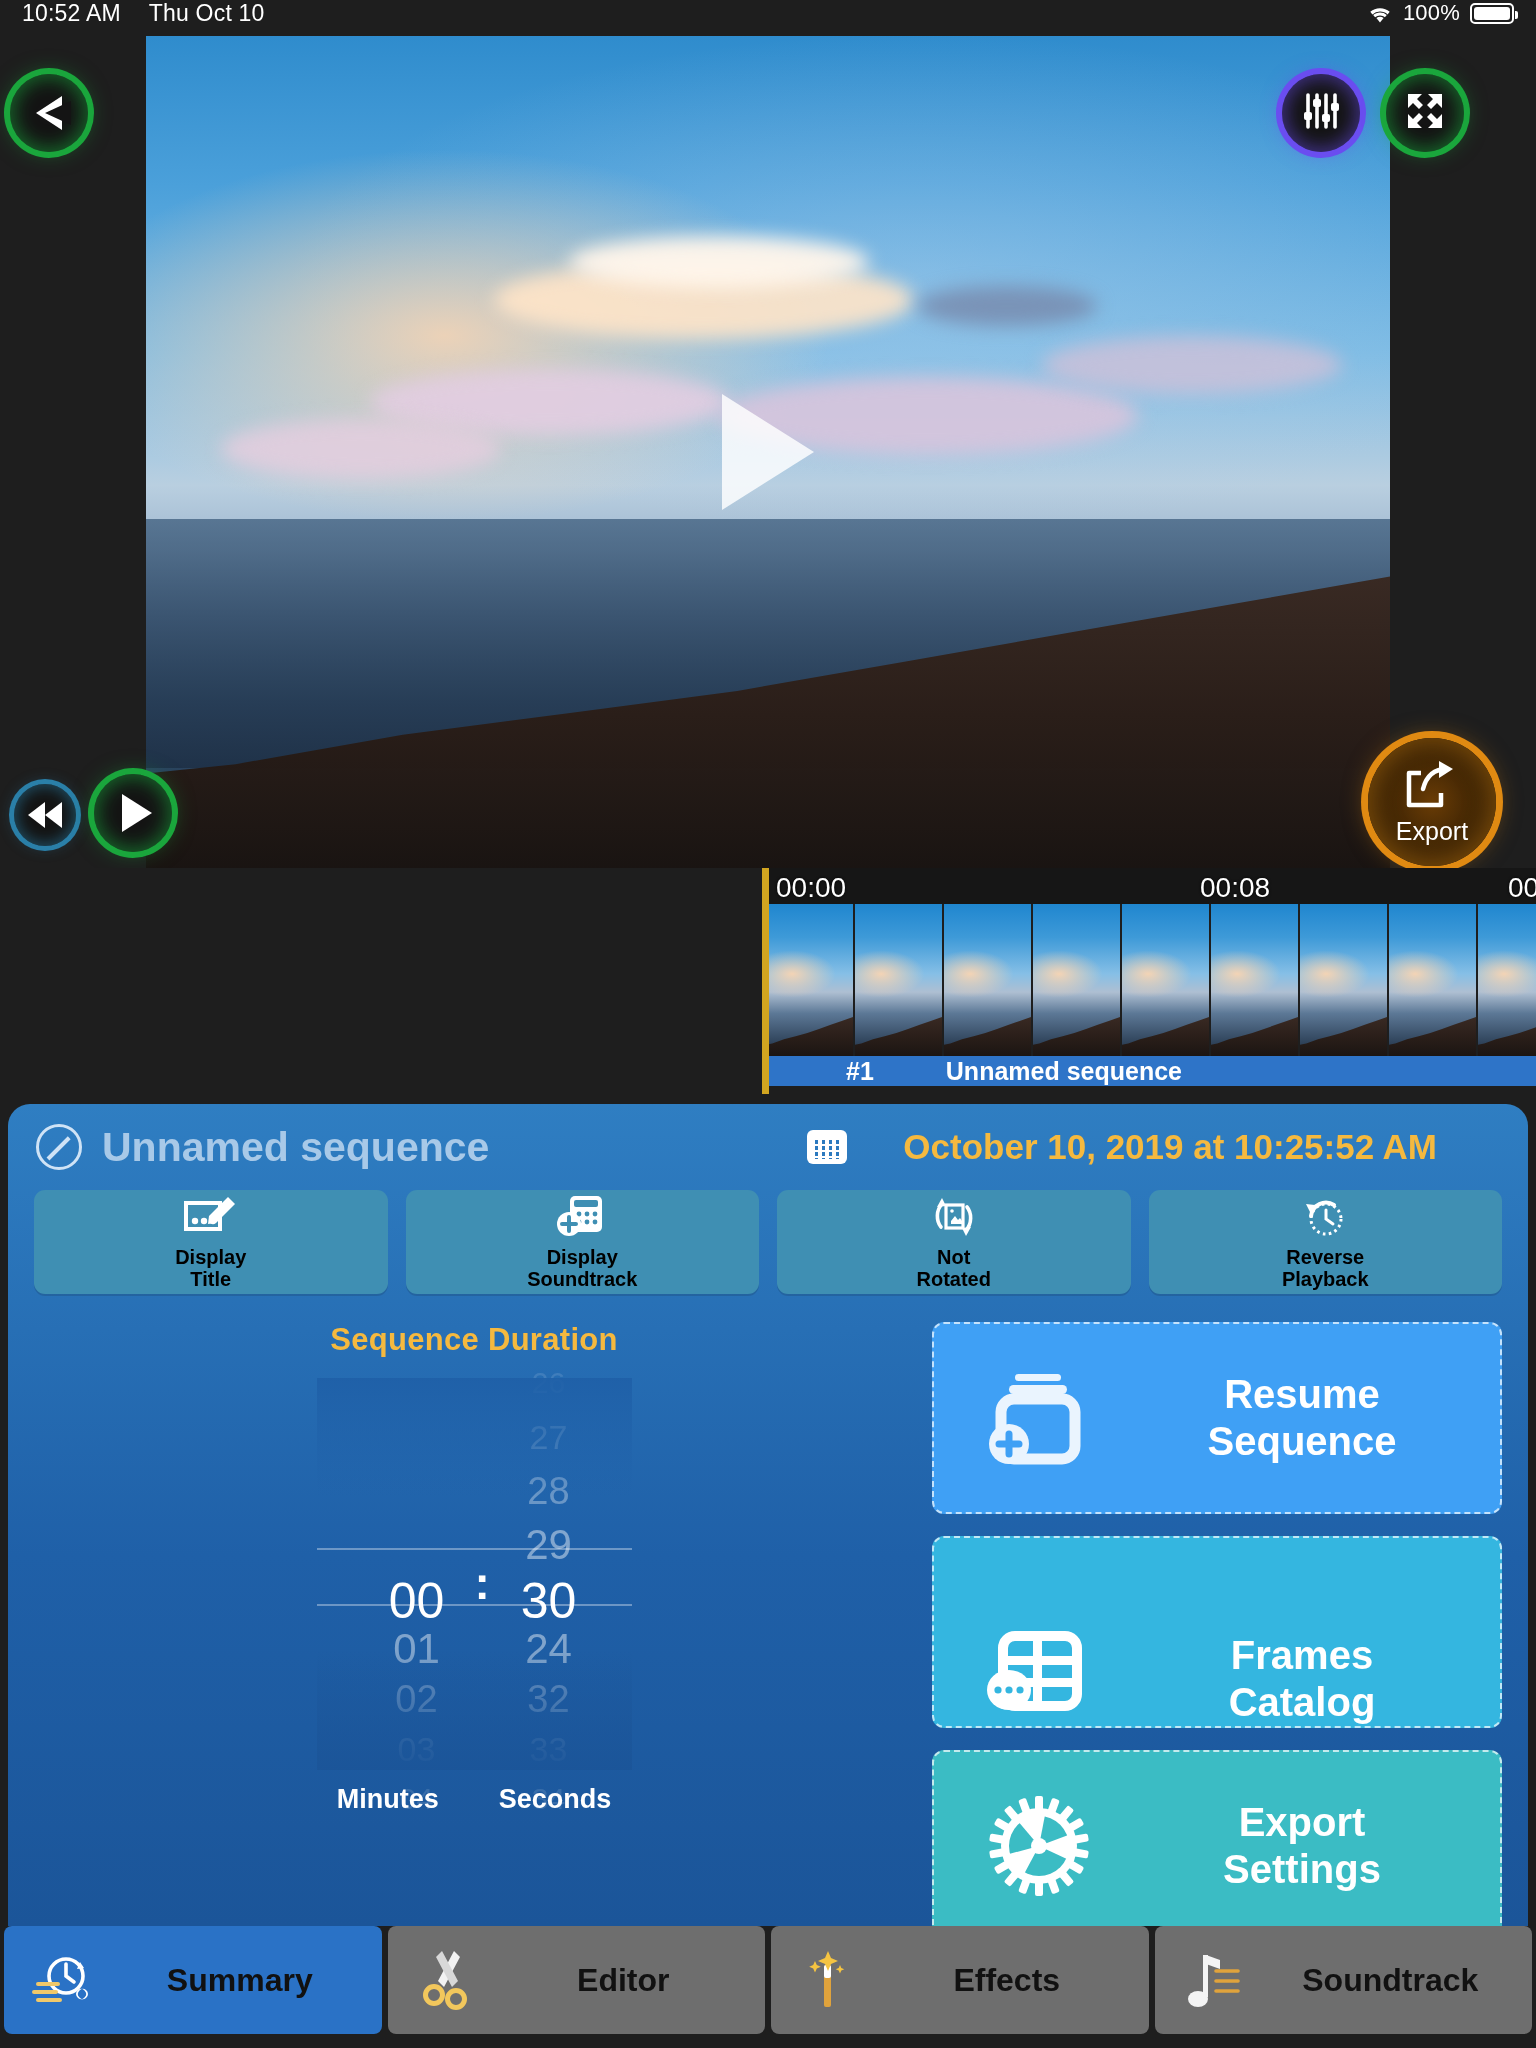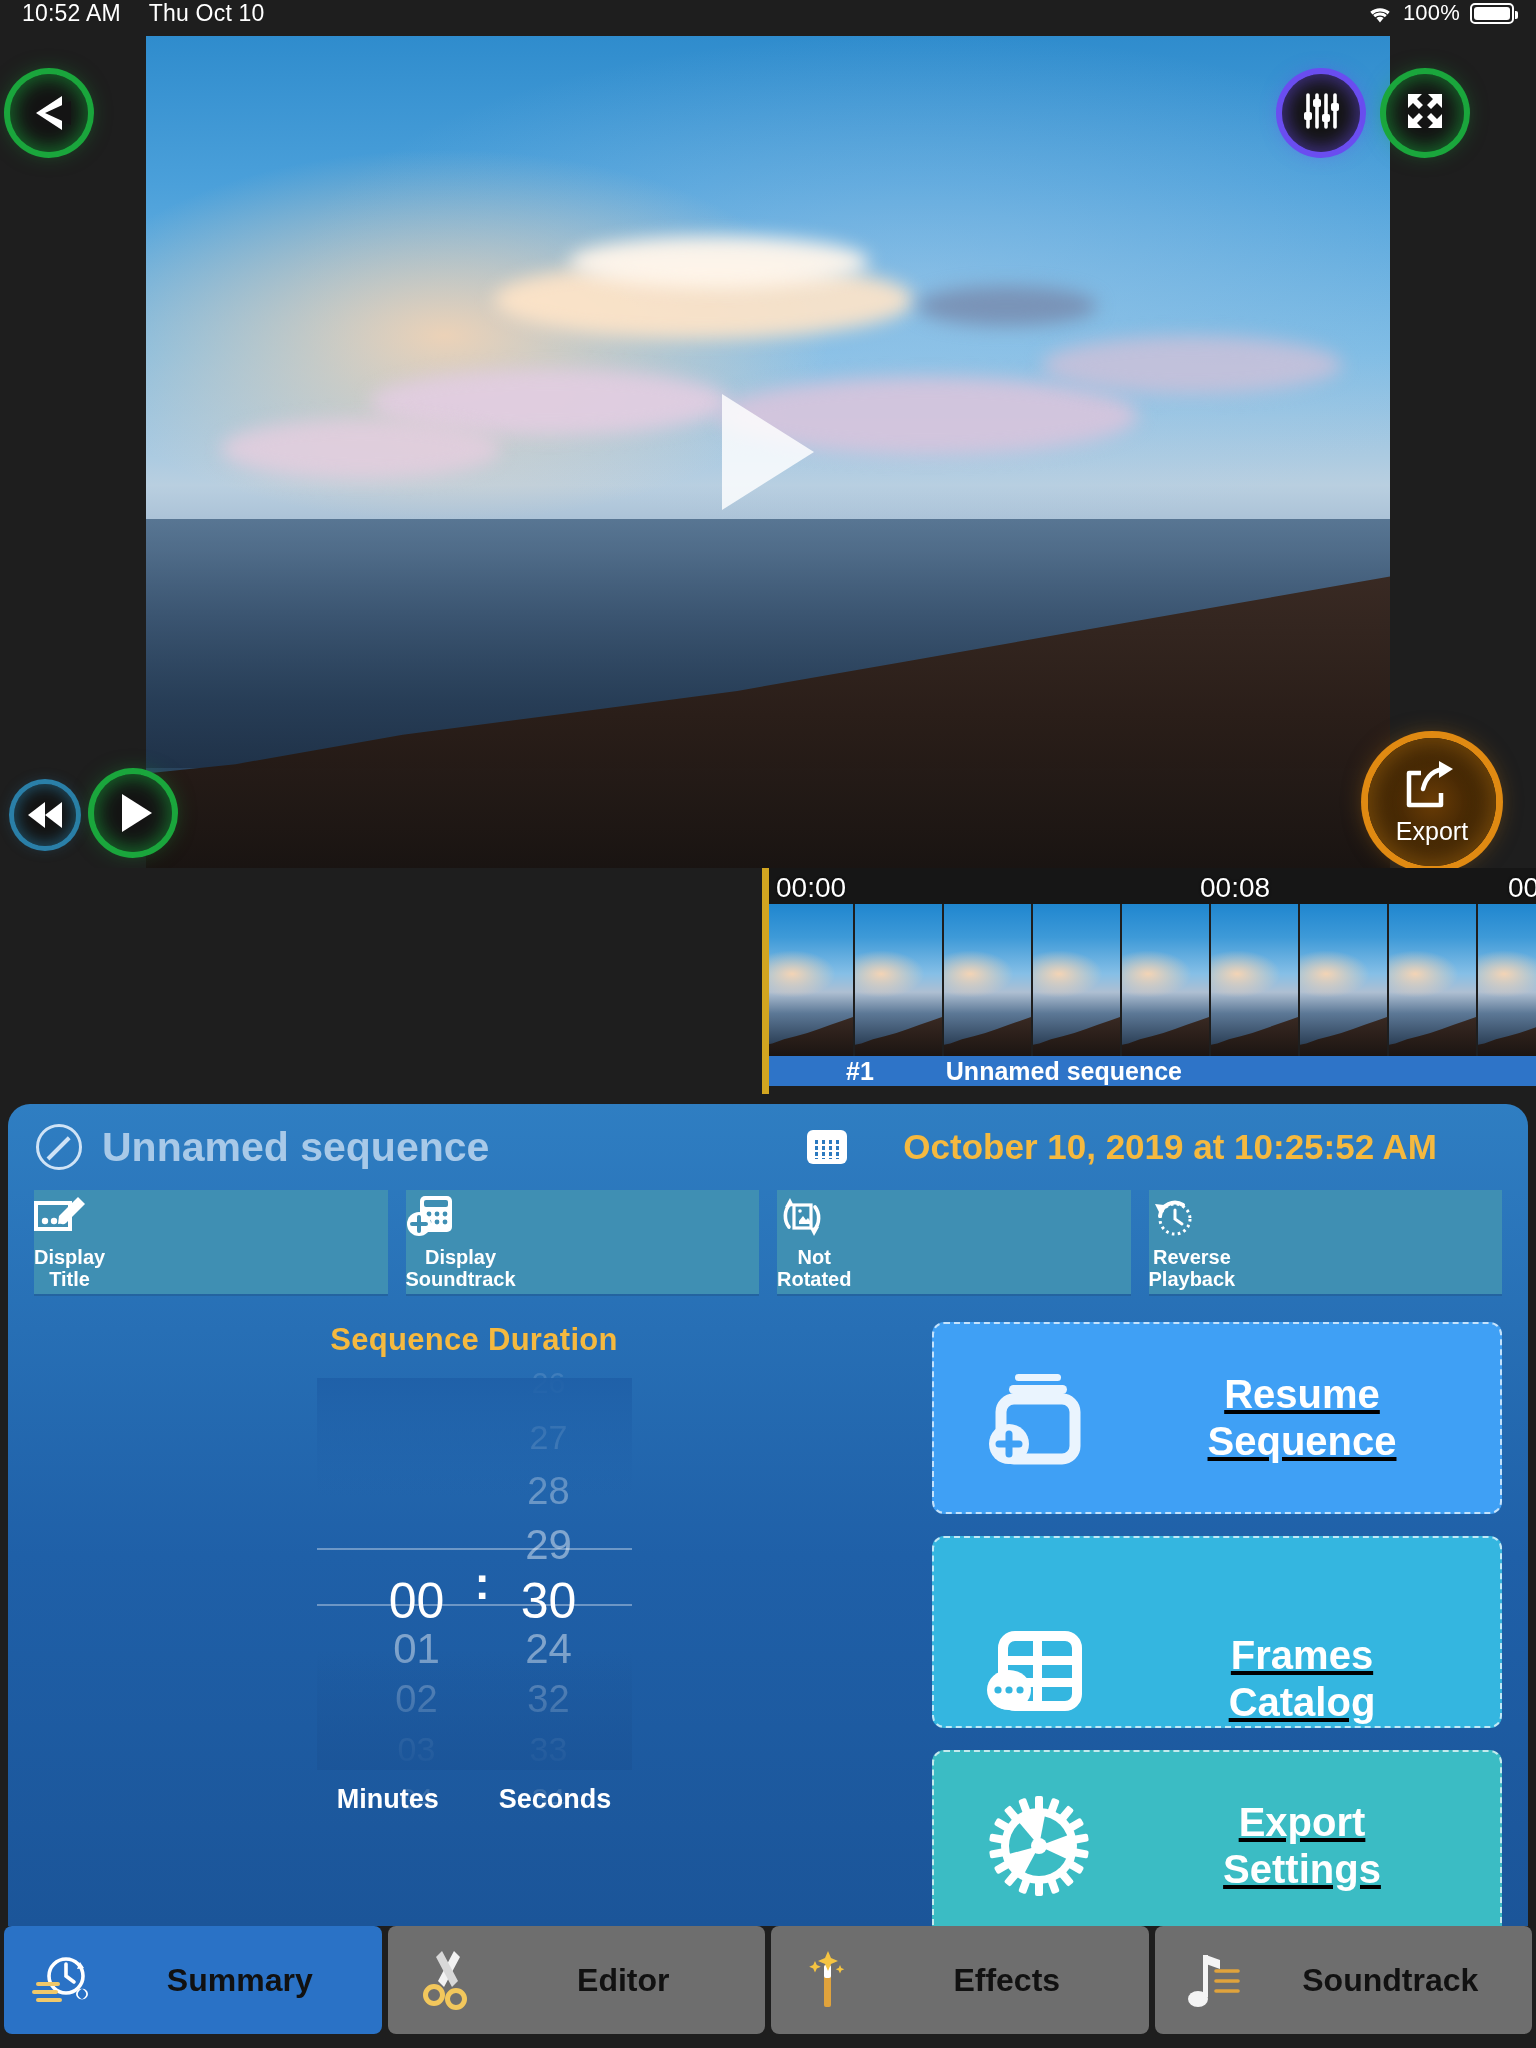--- a/index.html
+++ b/index.html
@@ -169,23 +169,23 @@
   }
   .cal-ico::before {
     content:""; position:absolute; left:6px; top:9px; right:6px; bottom:5px;
     background:
       radial-gradient(circle, #2b79bf 40%, transparent 41%) 0 0/7px 6px repeat;
   }
   .panel-date { margin-left: 56px; font-size: 35px; font-weight: bold; color: #f5b93f; }
 
   .opt-row { display: flex; gap: 18px; padding: 0 26px; }
   .opt-card {
-    flex: 1; height: 104px; background: #3f8fb3; border-radius: 0;
-    display: flex; flex-direction: column; align-items: flex-start; justify-content: center;
-    color: #ffffff; box-shadow: 0 2px 0 rgba(0,0,0,.12);
+    flex: 1; height: 104px; background: #3f8fb3; border-radius: 11px;
+    display: flex; flex-direction: column; align-items: center; justify-content: center;
+    color: #000000; box-shadow: 0 2px 0 rgba(0,0,0,.12);
   }
   .opt-label { font-size: 20px; line-height: 1.12; text-align: center; font-weight: bold; margin-top: 6px; }
   .opt-ico { height: 46px; display:flex; align-items:center; justify-content:center; }
 
   .body-row { display: flex; padding: 28px 26px 0 26px; }
   .dur-col { width: 880px; }
   .dur-title { text-align: center; font-size: 31px; font-weight: bold; color: #f5b93f; letter-spacing:.3px;}
 
   .picker { position: relative; margin: 20px auto 0 auto; width: 315px; height: 392px; }
   .pk-col { position: absolute; top: 0; width: 120px; height: 392px; text-align: center; }
@@ -200,21 +200,21 @@
     position: absolute; left: 0; right: 0; height: 2px; background: rgba(255,255,255,.35);
   }
   .pk-band-top { top: 170px; }
   .pk-band-bot { top: 226px; }
   .pk-fade-top, .pk-fade-bot { position:absolute; left:0; right:0; height:120px; pointer-events:none; }
   .pk-fade-top { top:0; background: linear-gradient(180deg, rgba(31,96,168,.95), rgba(31,96,168,0)); }
   .pk-fade-bot { bottom:0; background: linear-gradient(0deg, rgba(27,85,153,.95), rgba(27,85,153,0)); }
   .units { display: flex; justify-content: center; gap: 60px; margin-top: 14px; }
   .unit { font-size: 27px; font-weight: bold; color: #fff; }
 
-  .act-col { flex: 1; display: flex; flex-direction: column; gap: 22px; padding-left: 18px; text-decoration: underline; }
+  .act-col { flex: 1; display: flex; flex-direction: column; gap: 22px; padding-left: 18px; }
   .act-btn {
     height: 192px; border-radius: 12px; display: flex; align-items: center;
     border: 2px dashed rgba(255,255,255,.7);
     color: #fff;
   }
   .act-ico { width: 210px; display:flex; align-items:center; justify-content:center; }
   .act-label { flex:1; text-align:center; font-size: 40px; font-weight: bold; line-height: 1.18; padding-right: 40px;}
   .act-1 { background: #3fa0f5; }
   .act-2 { background: #34b6e0; align-items: flex-end; }
   .act-3 { background: #3bbcc4; }

